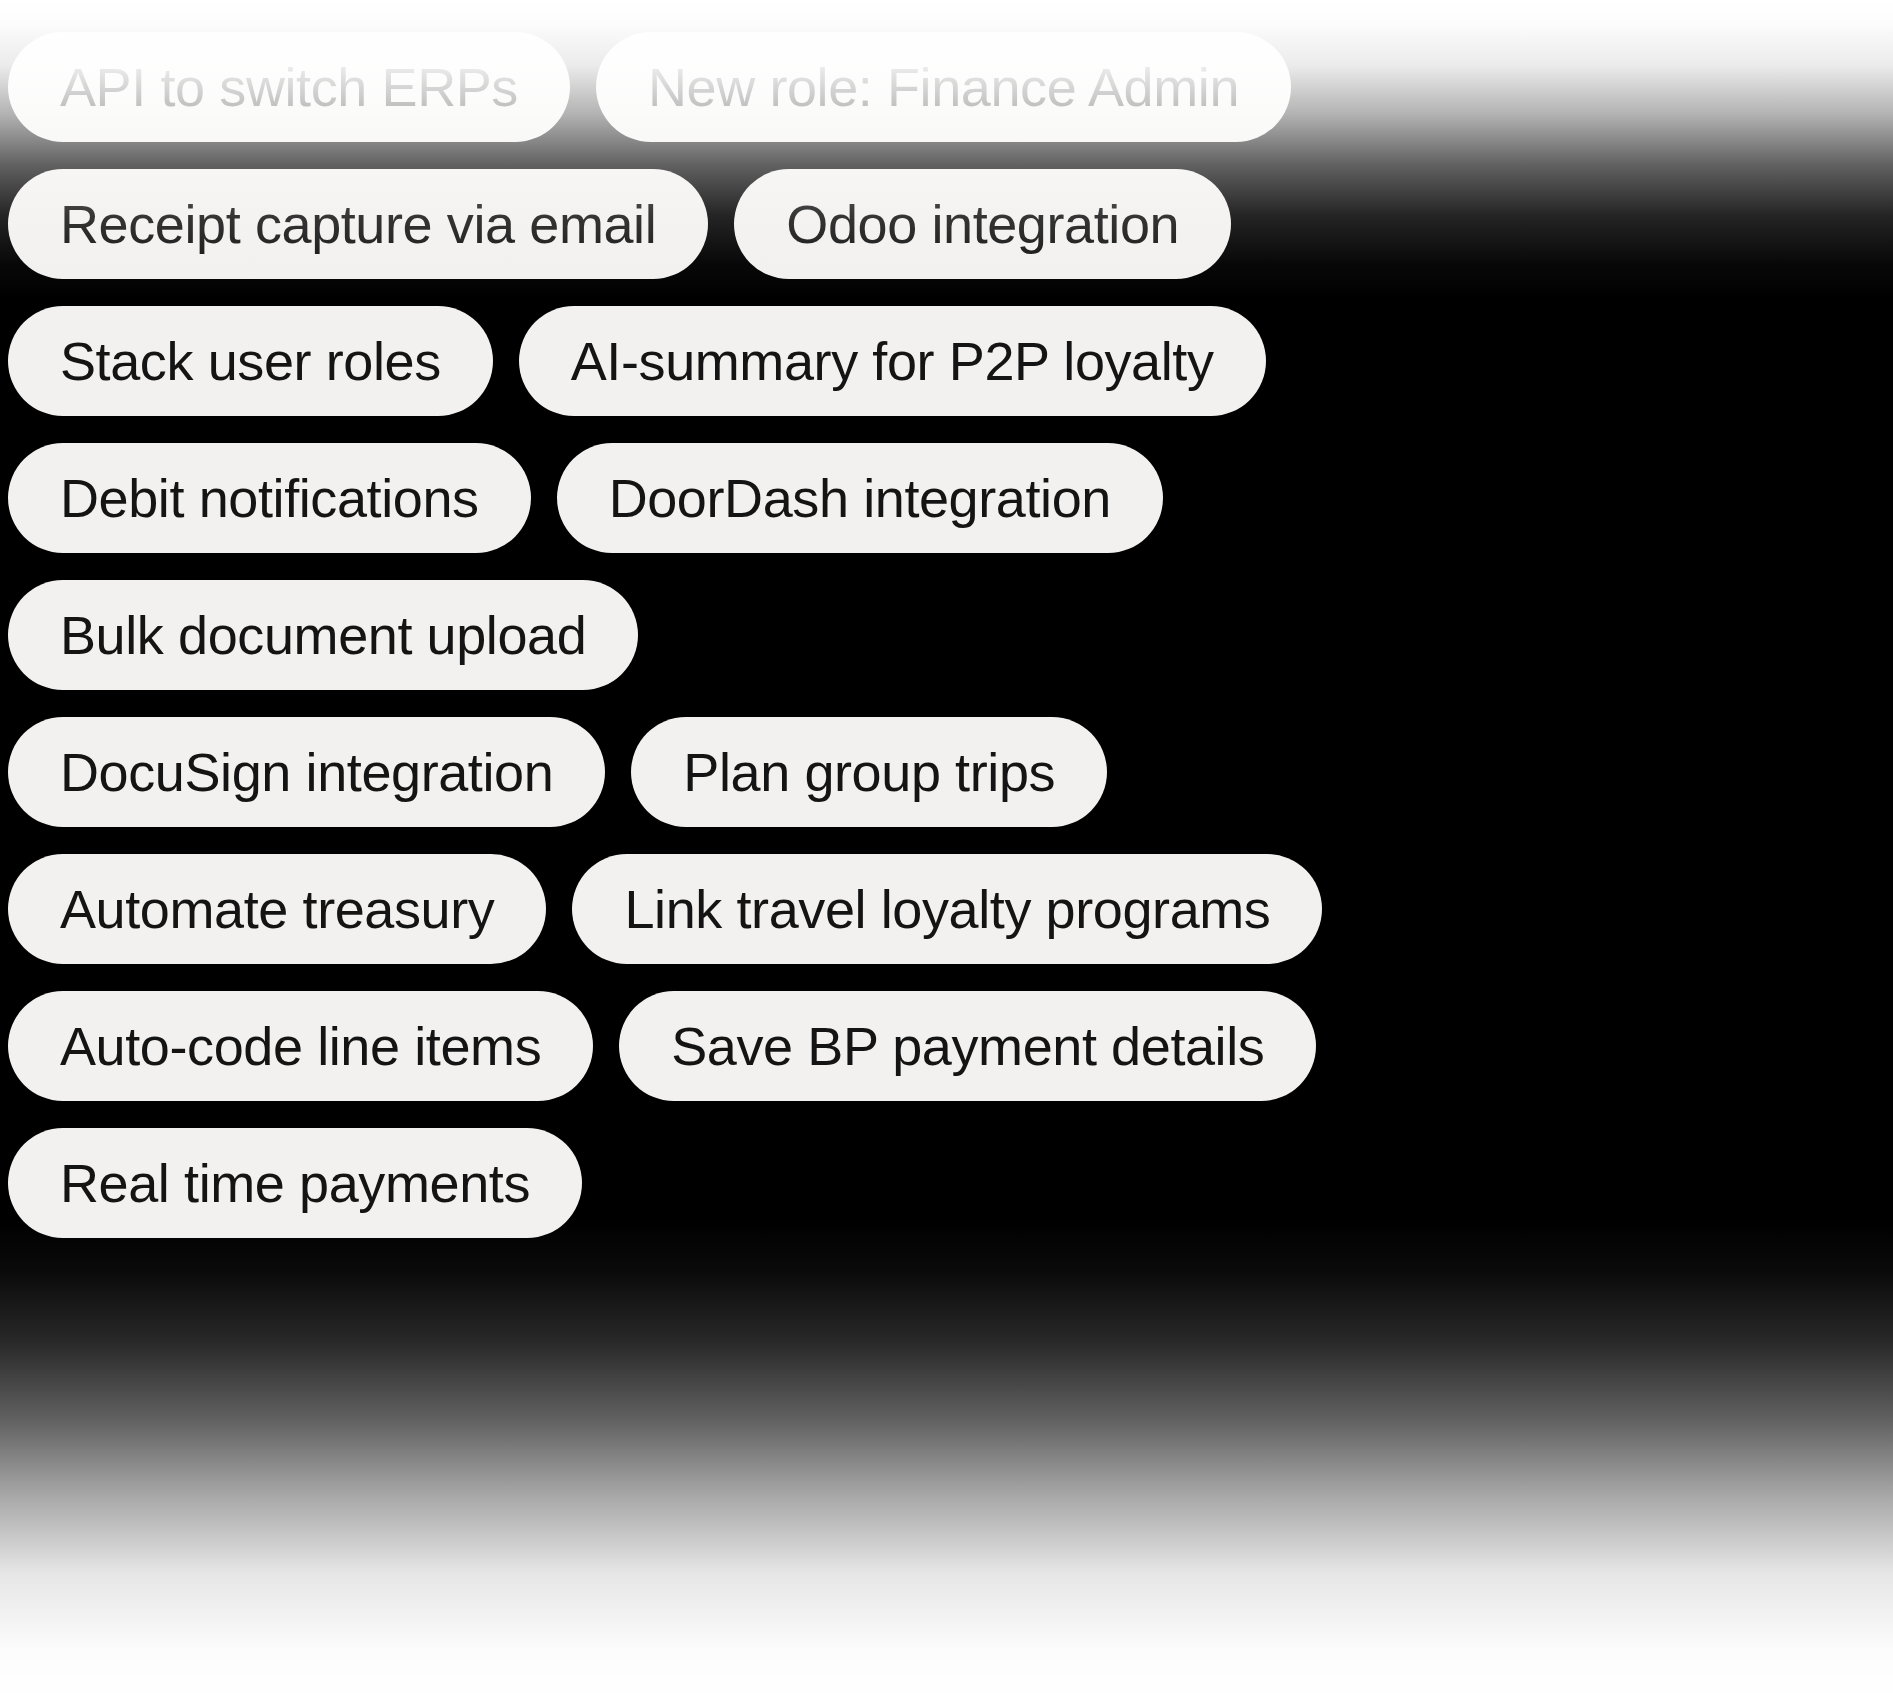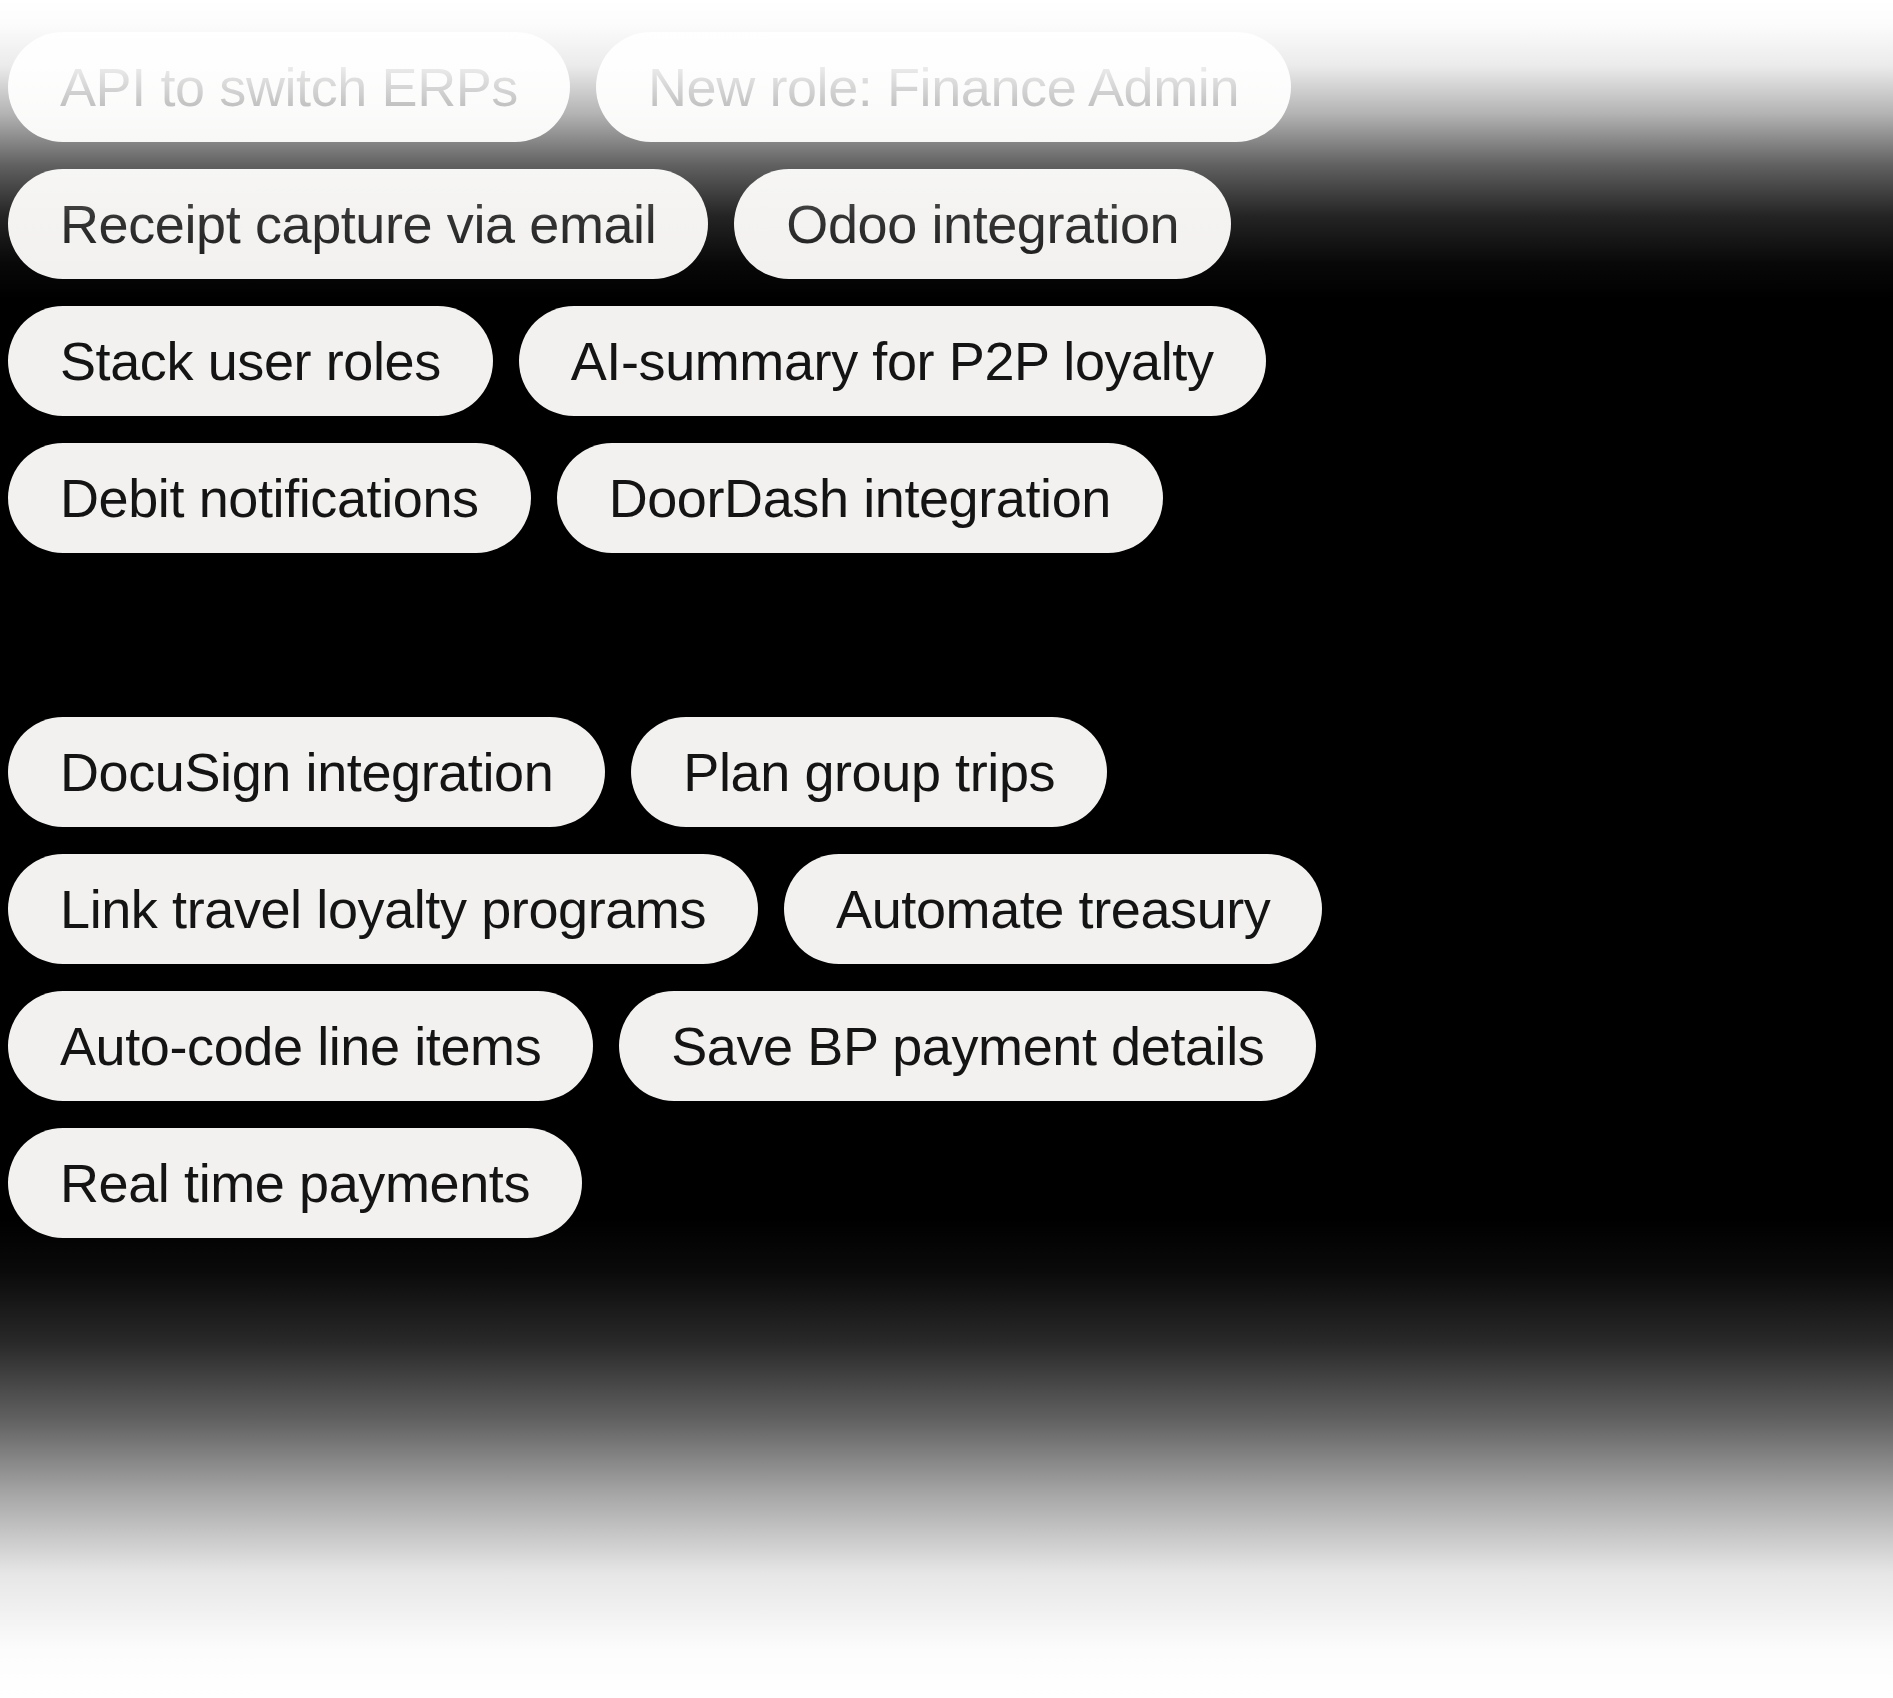--- a/index.html
+++ b/index.html
@@ -107,28 +107,29 @@
       </div>
       <div class="row">
         <div class="pill">Stack user roles</div>
         <div class="pill">AI-summary for P2P loyalty</div>
       </div>
       <div class="row">
         <div class="pill">Debit notifications</div>
         <div class="pill">DoorDash integration</div>
       </div>
       <div class="row">
+        <div class="pill">Bulk document upload</div>
       </div>
       <div class="row">
         <div class="pill">DocuSign integration</div>
         <div class="pill">Plan group trips</div>
       </div>
       <div class="row">
+        <div class="pill">Automate treasury</div>
         <div class="pill">Link travel loyalty programs</div>
-        <div class="pill">Automate treasury</div>
       </div>
       <div class="row">
         <div class="pill">Auto-code line items</div>
         <div class="pill">Save BP payment details</div>
       </div>
       <div class="row">
         <div class="pill">Real time payments</div>
       </div>
     </div>
 

